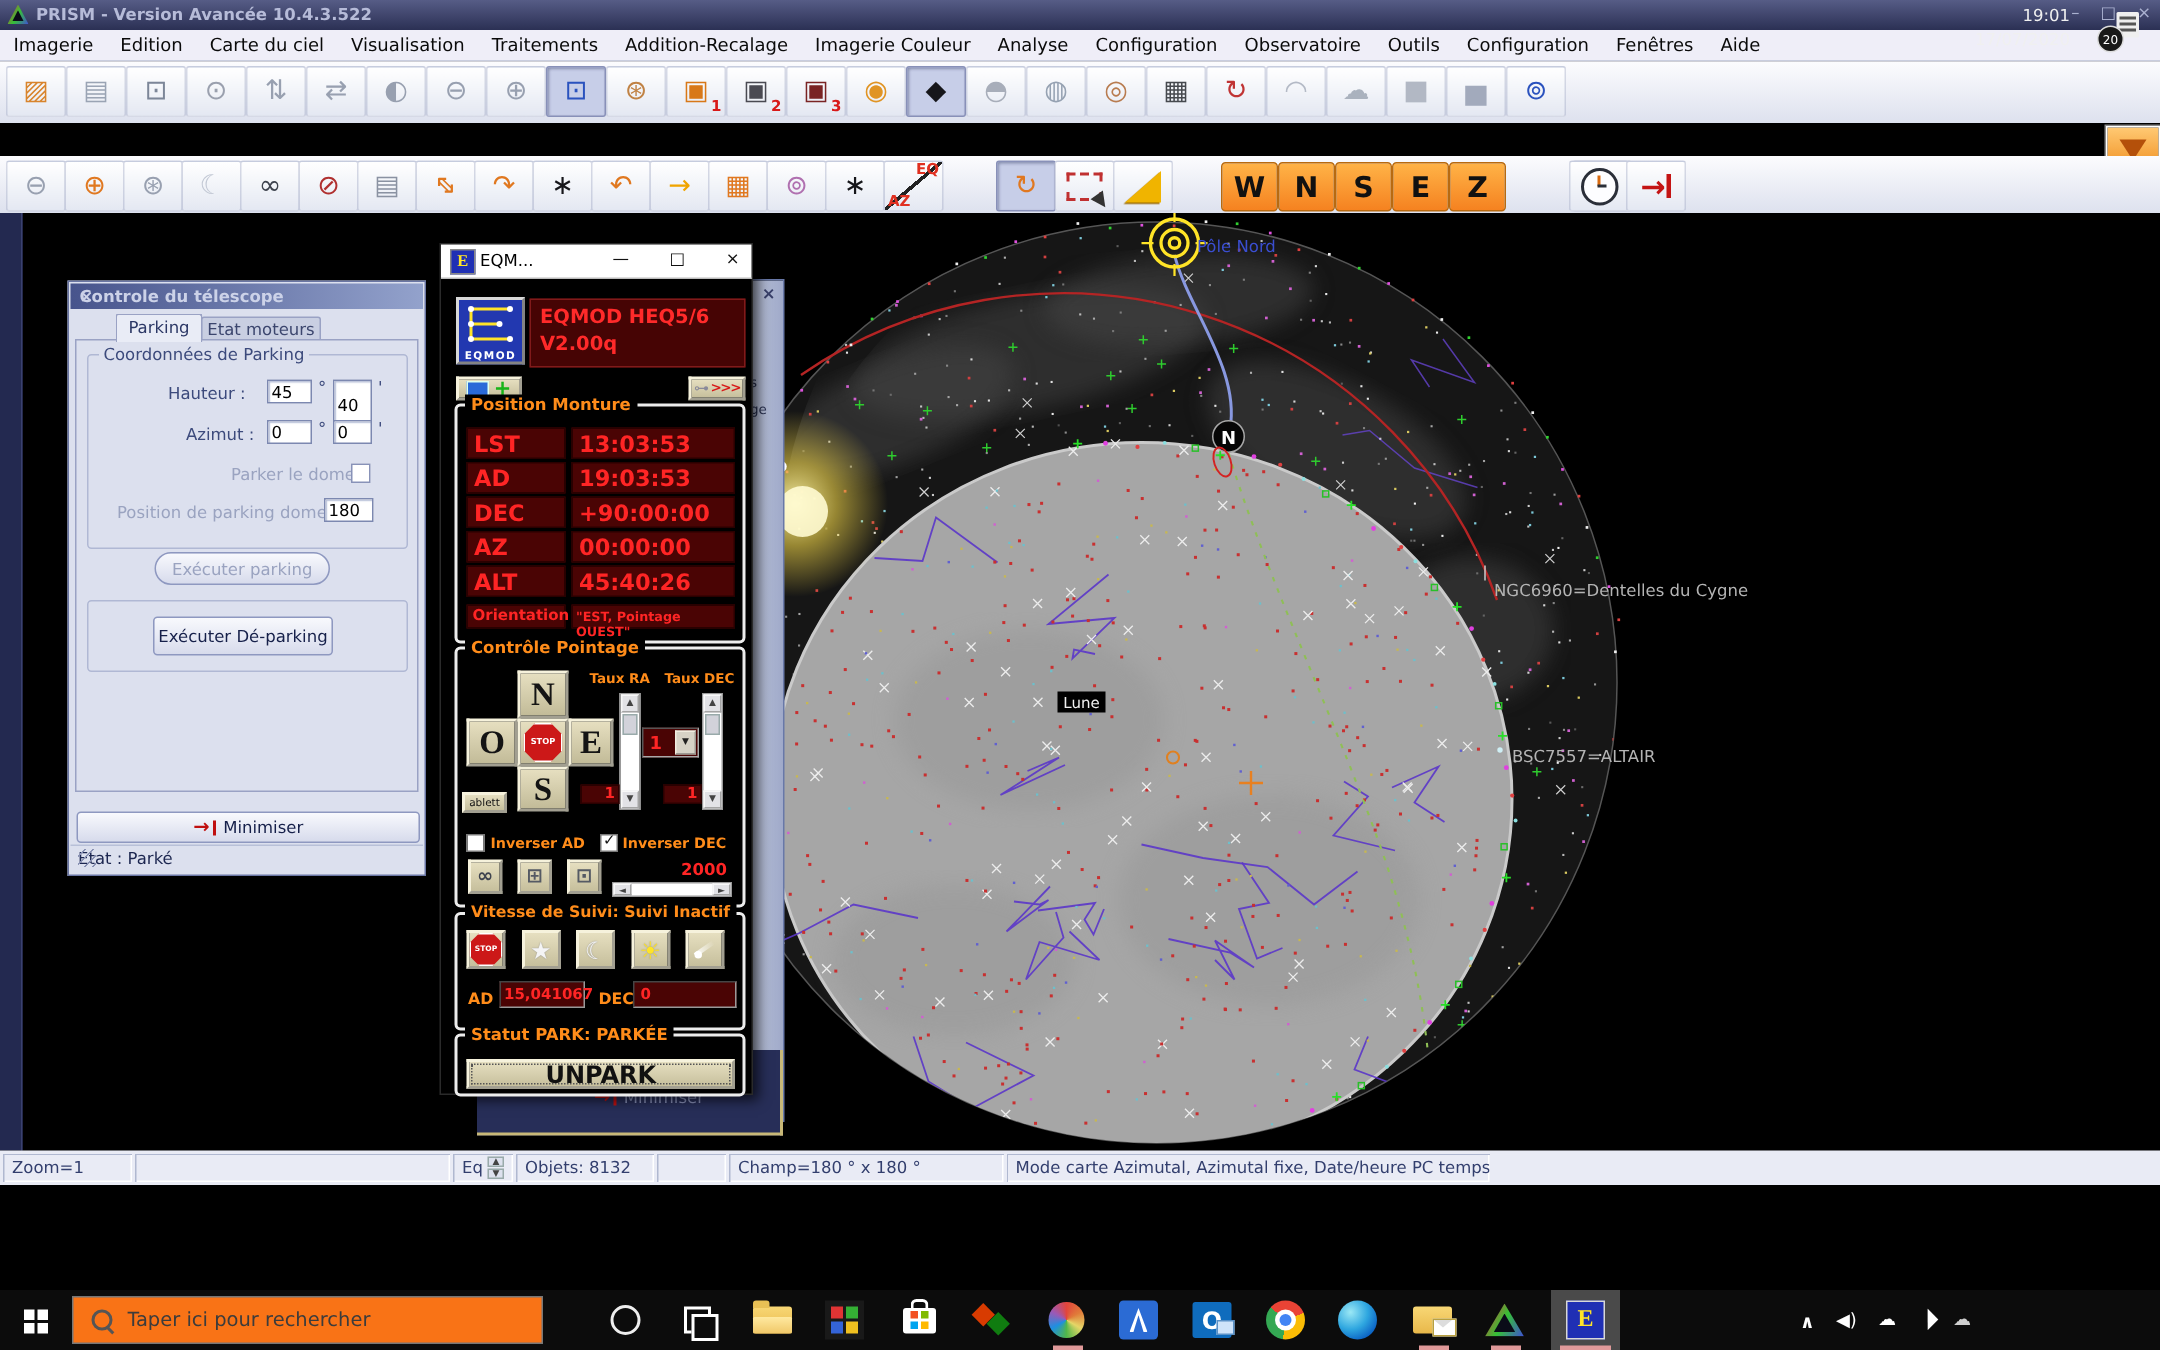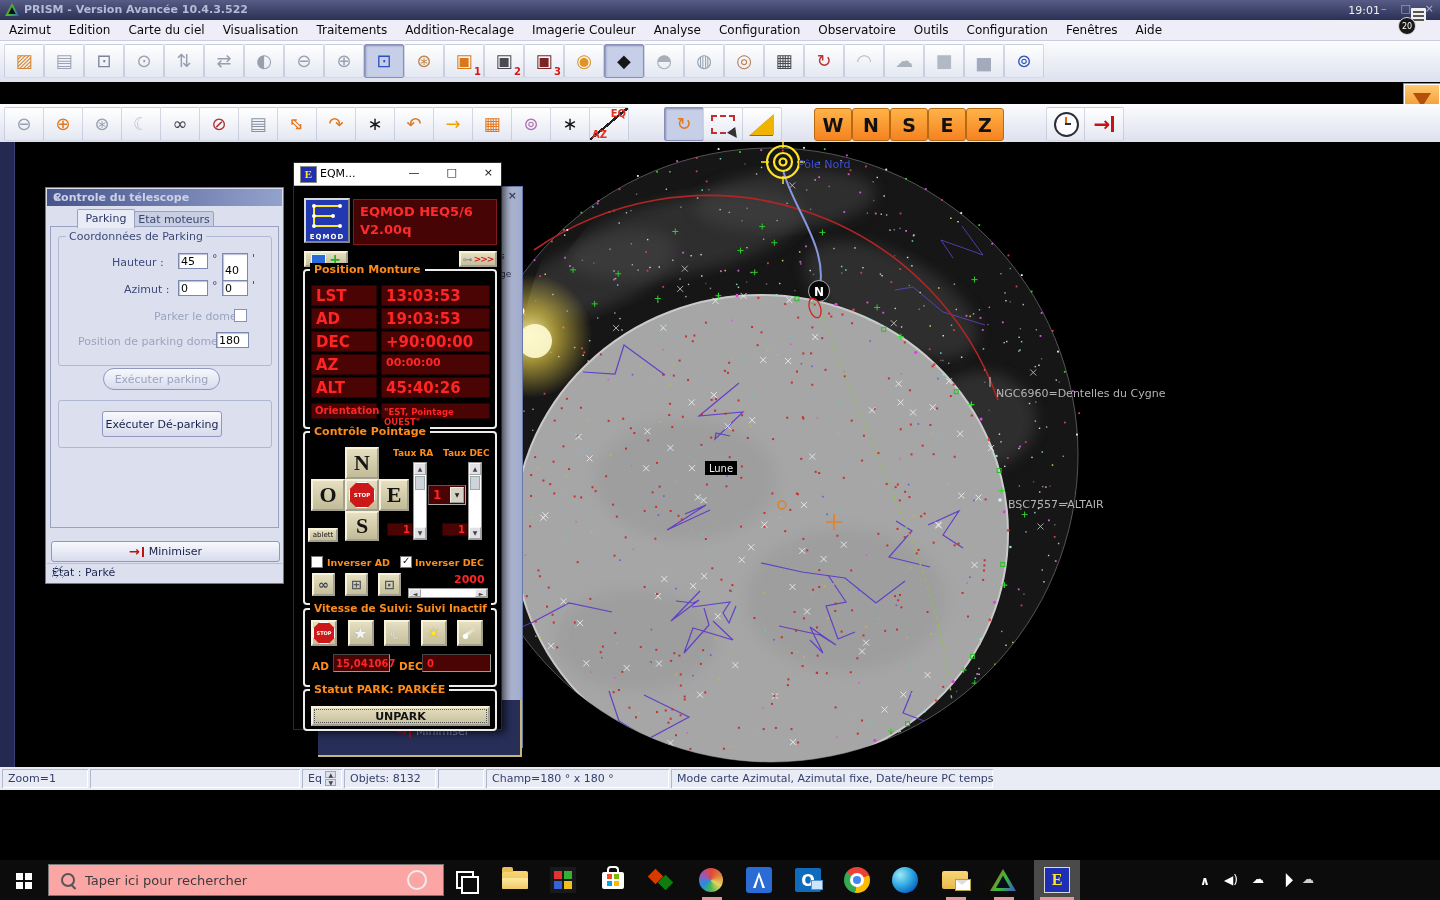--- a/index.html
+++ b/index.html
@@ -138,27 +138,27 @@
        font-size:6px;color:#444;text-align:center;line-height:8px;box-sizing:border-box;}
   .ddown{position:absolute;background:#4a0404;border:1px inset #aaa;box-sizing:border-box;}
   .ddown .val{position:absolute;left:4px;top:2px;color:#ff2525;font-weight:bold;font-size:12px;}
   .ddown .btn{position:absolute;right:1px;top:1px;bottom:1px;width:14px;background:#d6d2c6;border:1px outset #f0ece0;
        font-size:6px;color:#222;text-align:center;line-height:14px;box-sizing:border-box;}
   .ecb{position:absolute;width:12px;height:12px;background:#fff;border:1px solid #777;box-sizing:border-box;}
   .ecb.checked:after{content:"✓";position:absolute;left:1px;top:-2px;font-size:10px;color:#111;font-weight:bold;}
   .comet{position:relative;width:16px;height:16px;}
   .comet .tail{position:absolute;left:0;top:6px;width:15px;height:3px;background:linear-gradient(90deg,#fff,rgba(255,255,255,0));transform:rotate(-35deg);}
   .comet .head{position:absolute;left:1px;top:9px;width:5px;height:5px;border-radius:50%;background:#fff;}
-  #unpark{left:17px;top:543px;width:179px;height:20px;font-weight:bold;font-size:11px;outline:1px dotted #555;outline-offset:-4px;}
+  #unpark{left:17px;top:543px;width:179px;height:20px;font-weight:bold;font-size:16px;outline:1px dotted #555;outline-offset:-4px;}
   
   #deskgap{left:0;top:790px;width:1440px;height:70px;background:#000;}
   #taskbar{left:0;top:860px;width:1440px;height:40px;background:#0c0c0c;}
   .startgrid{position:absolute;left:16px;top:13px;width:17px;height:17px;display:grid;grid-template-columns:7px 7px;grid-template-rows:7px 7px;gap:2px;}
   .startgrid i{background:#fff;}
-  #searchbox{position:absolute;left:48px;top:4px;width:396px;height:32px;background:#fca5a5;border:1px solid #777;box-sizing:border-box;display:flex;align-items:center;}
+  #searchbox{position:absolute;left:48px;top:4px;width:314px;height:32px;background:#f97316;border:1px solid #777;box-sizing:border-box;display:flex;align-items:center;}
   .magico{width:10px;height:10px;border:2px solid #555;border-radius:50%;margin:0 8px 0 12px;position:relative;}
   .magico:after{content:"";position:absolute;left:9px;top:9px;width:6px;height:2px;background:#555;transform:rotate(45deg);transform-origin:0 0;}
   #searchbox input{border:none;outline:none;background:transparent;font-size:13px;color:#111;width:280px;font-family:"DejaVu Sans",sans-serif;}
   #searchbox input::placeholder{color:#3c3c3c;opacity:1;}
   .tbicon{position:absolute;top:6px;width:30px;height:28px;display:flex;align-items:center;justify-content:center;}
   .cortana{width:16px;height:16px;border:2.5px solid #eee;border-radius:50%;}
   .taskview{position:relative;width:14px;height:14px;border:2px solid #fff;}
   .taskview:after{content:"";position:absolute;left:3px;top:3px;width:14px;height:14px;border:2px solid #fff;background:#0c0c0c;}
   .folder{position:relative;width:26px;height:18px;background:linear-gradient(#f8d775,#e8b84a);border-radius:2px;}
   .folder:before{content:"";position:absolute;left:0;top:-4px;width:11px;height:5px;background:#e8c055;border-radius:2px 2px 0 0;}
@@ -203,21 +203,21 @@
       </span>
     <span class="ttl">PRISM - Version Avancée 10.4.3.522</span>
     <span class="winctrl" id="mainwinctl">
         <span>–</span>
         <span>□</span>
         <span>×</span>
       </span>
   </div>
 
   <div class="abs" id="menubar">
-      <span class="menu-item">Azimut</span>
+      <span class="menu-item">Imagerie</span>
       <span class="menu-item">Edition</span>
       <span class="menu-item">Carte du ciel</span>
       <span class="menu-item">Visualisation</span>
       <span class="menu-item">Traitements</span>
       <span class="menu-item">Addition-Recalage</span>
       <span class="menu-item">Imagerie Couleur</span>
       <span class="menu-item">Analyse</span>
       <span class="menu-item">Configuration</span>
       <span class="menu-item">Observatoire</span>
       <span class="menu-item">Outils</span>
@@ -1450,21 +1450,21 @@
     <div class="egrp" style="left:9px;top:106px;width:190px;height:156px;"></div>
     <span class="egrp-lbl" style="left:16px;top:100px;">Position Monture</span>
     <div id="monture-rows">
         <span class="lcdcell" style="left: 17px; top: 122px; width: 66px; height: 21px; font-size: 15px; padding: 1px 4px;">LST</span>
         <span class="lcdcell" style="left: 87px; top: 122px; width: 109px; height: 21px; font-size: 15px; padding: 1px 4px;">13:03:53</span>
         <span class="lcdcell" style="left: 17px; top: 145px; width: 66px; height: 21px; font-size: 15px; padding: 1px 4px;">AD</span>
         <span class="lcdcell" style="left: 87px; top: 145px; width: 109px; height: 21px; font-size: 15px; padding: 1px 4px;">19:03:53</span>
         <span class="lcdcell" style="left: 17px; top: 168px; width: 66px; height: 21px; font-size: 15px; padding: 1px 4px;">DEC</span>
         <span class="lcdcell" style="left: 87px; top: 168px; width: 109px; height: 21px; font-size: 15px; padding: 1px 4px;">+90:00:00</span>
         <span class="lcdcell" style="left: 17px; top: 191px; width: 66px; height: 21px; font-size: 15px; padding: 1px 4px;">AZ</span>
-        <span class="lcdcell" style="left: 87px; top: 191px; width: 109px; height: 21px; font-size: 11px; padding: 1px 4px;">00:00:00</span>
+        <span class="lcdcell" style="left: 87px; top: 191px; width: 109px; height: 21px; font-size: 15px; padding: 1px 4px;">00:00:00</span>
         <span class="lcdcell" style="left: 17px; top: 214px; width: 66px; height: 21px; font-size: 15px; padding: 1px 4px;">ALT</span>
         <span class="lcdcell" style="left: 87px; top: 214px; width: 109px; height: 21px; font-size: 15px; padding: 1px 4px;">45:40:26</span>
       </div>
     <span class="lcdcell" style="left:17px;top:240px;width:66px;height:16px;font-size:10px;padding:1px 3px;">Orientation</span>
     <span class="lcdcell" style="left:87px;top:240px;width:109px;height:16px;font-size:8.5px;padding:3px 2px;">"EST, Pointage OUEST"</span>
 
     <div class="egrp" style="left:9px;top:268px;width:190px;height:170px;"></div>
     <span class="egrp-lbl" style="left:16px;top:262px;">Contrôle Pointage</span>
     <div class="dpad" style="left:51px;top:284px;width:34px;height:32px;">N</div>
     <div class="dpad" style="left:17px;top:316px;width:34px;height:32px;">O</div>

